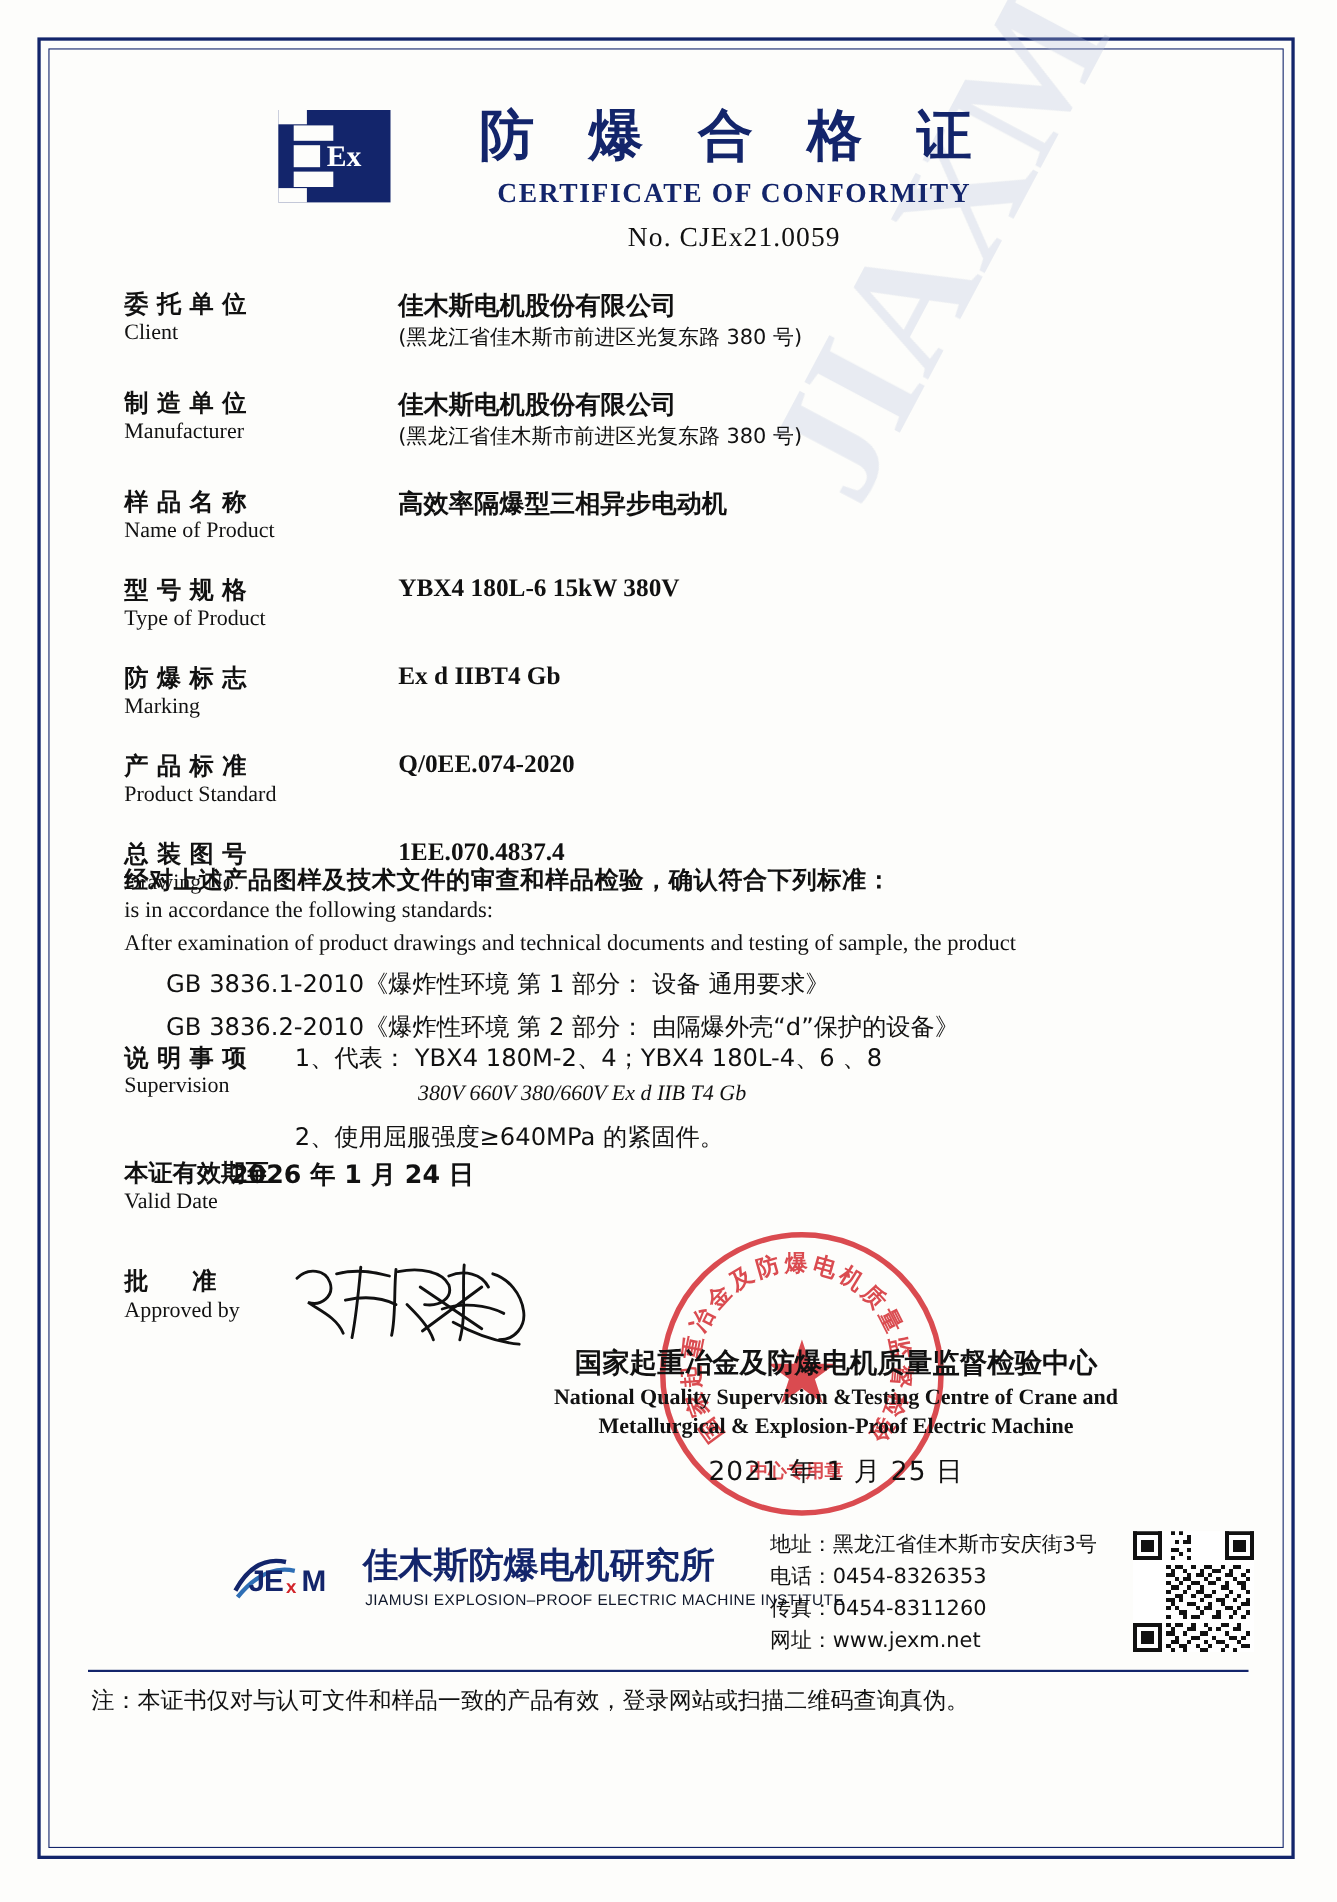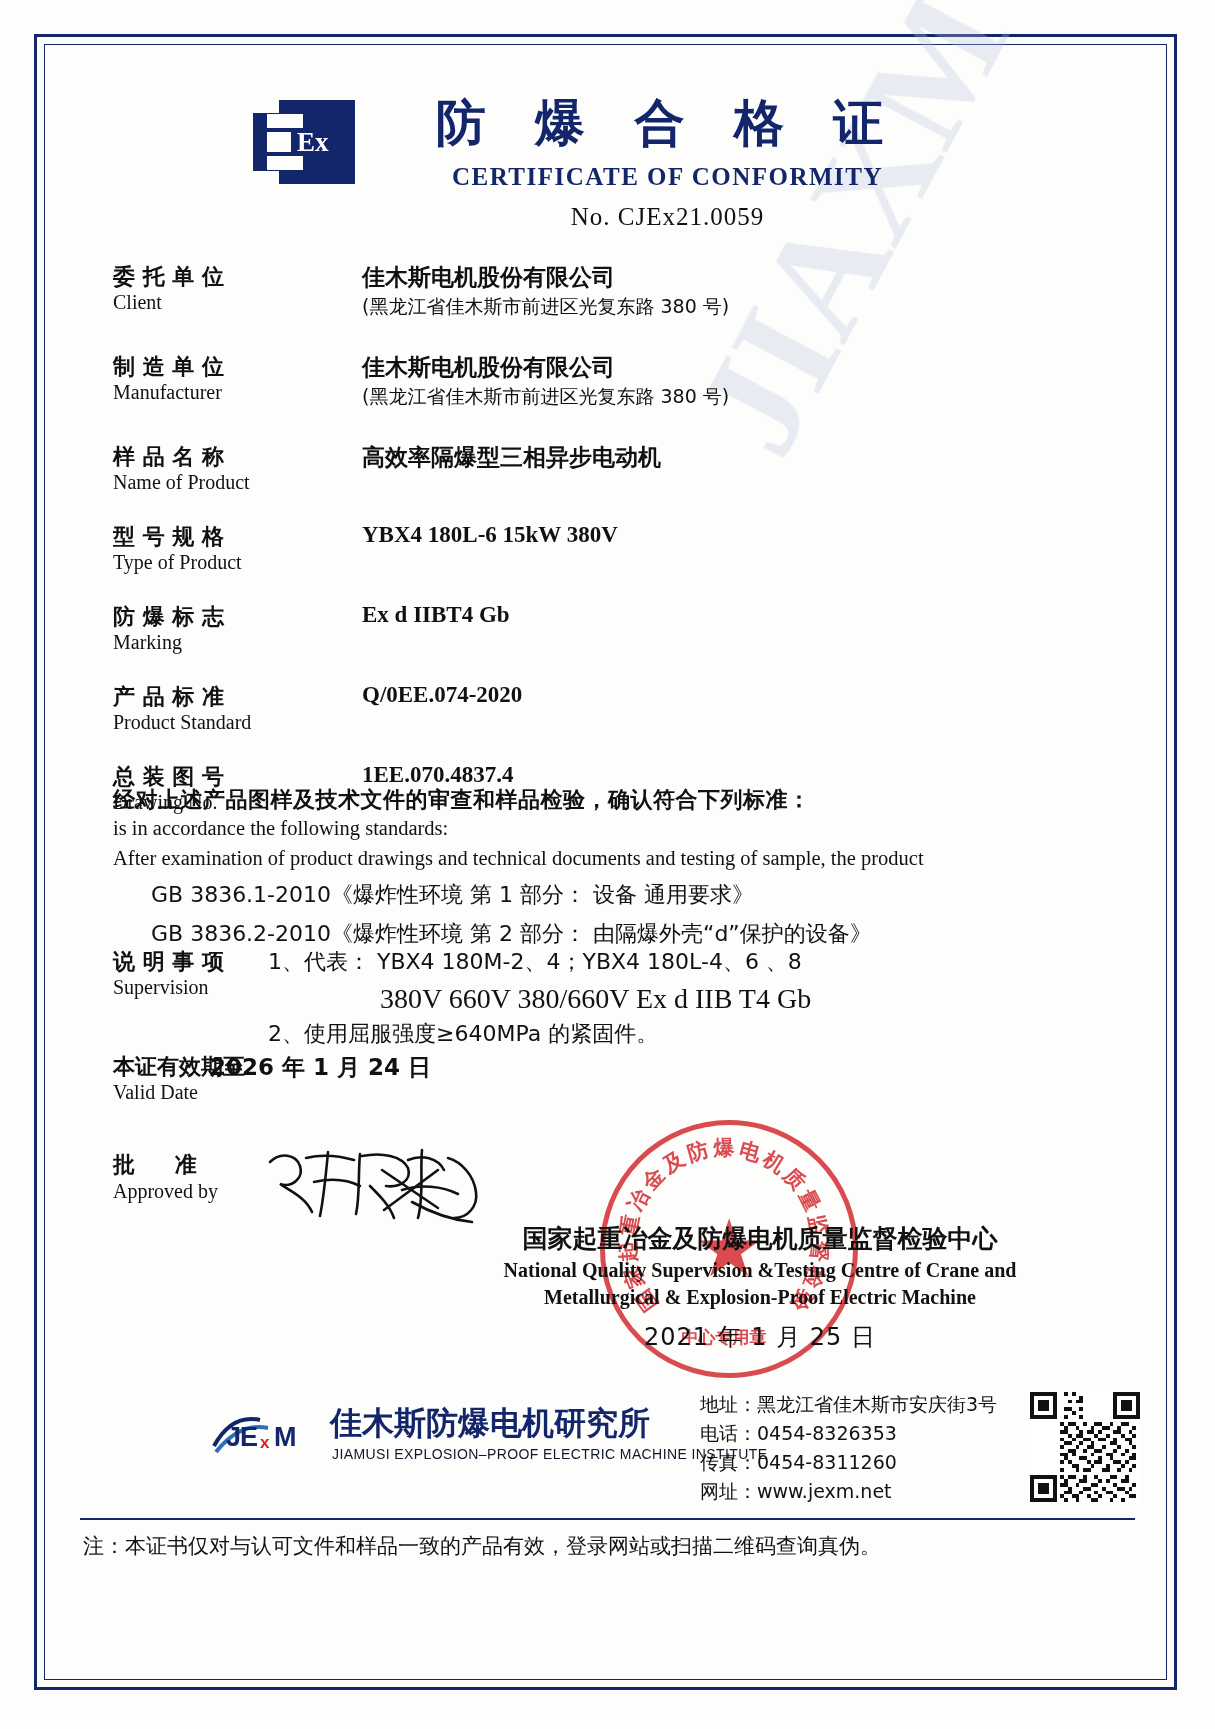--- a/index.html
+++ b/index.html
@@ -221,23 +221,24 @@
   .ex-l1 {
     position: absolute;
     left: 268px; top: 0px;
     font-size: 22px;
     font-family: "DejaVu Sans", sans-serif;
     white-space: nowrap;
   }
   .ex-l2 {
     position: absolute;
     left: 380px; top: 36px;
-    font-size: 28px;
-    font-family: "Liberation Serif", serif;
-    white-space: nowrap;
+    font-size: 20px;
+    font-family: "Liberation Serif", serif;
+    white-space: nowrap;
+    font-style: italic;
   }
   .ex-l3 {
     position: absolute;
     left: 268px; top: 72px;
     font-size: 22px;
     font-family: "DejaVu Sans", sans-serif;
     white-space: nowrap;
   }
 
   

